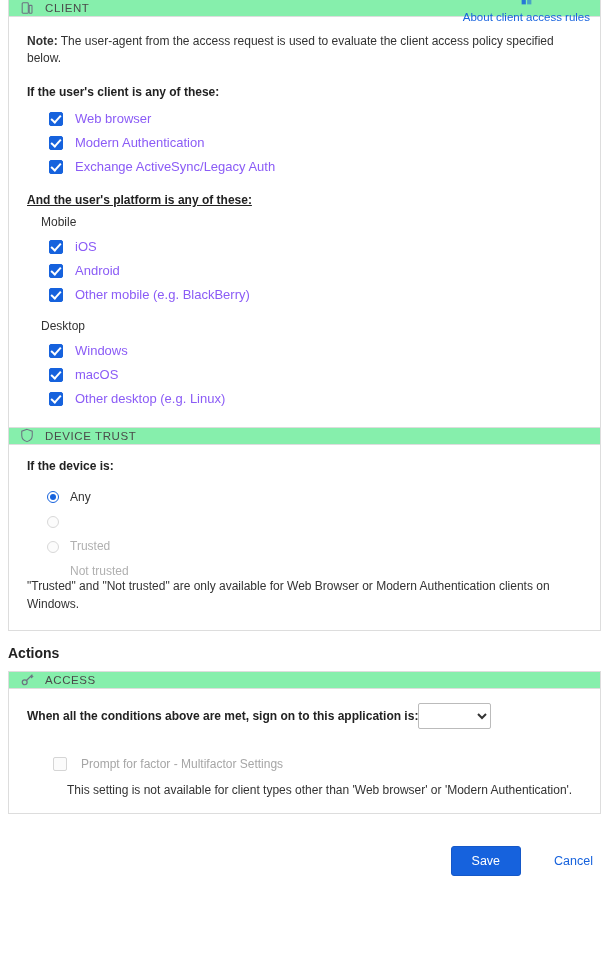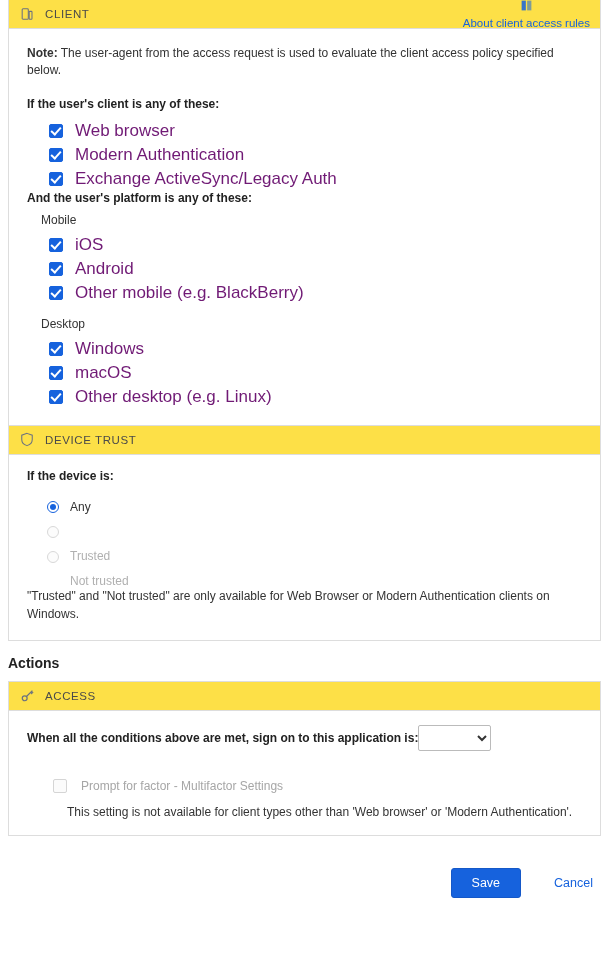--- a/index.html
+++ b/index.html
@@ -17,23 +17,23 @@
     overflow: hidden;
     font-size: 12px;
   }
 
   .panel {
     border: 1px solid #dddddd;
     background: #ffffff;
   }
 
   .panel-header {
-    background: #fde047;
+    background: #86efac;
     border-bottom: 1px solid #dddddd;
-    height: 29px;
+    height: 17px;
     display: flex;
     align-items: center;
     padding: 0 10px;
     position: relative;
   }
   .panel-header .hdr-icon {
     width: 16px;
     height: 16px;
     display: inline-flex;
     align-items: center;
@@ -88,22 +88,22 @@
     margin: 4px 0 6px 14px;
   }
 
   .check-row {
     display: flex;
     align-items: center;
     margin: 0 0 0 22px;
     height: 24px;
   }
   .check-row .cb-label {
-    font-size: 17px;
-    color: #701a75;
+    font-size: 13px;
+    color: #8b5cf6;
     margin-left: 12px;
     text-align: right;
   }
 
   .cb {
     width: 14px;
     height: 14px;
     border-radius: 2px;
     border: 1px solid #b7b7b7;
     background: #fff;
@@ -304,21 +304,21 @@
       </div>
       <div class="check-row">
         <span class="cb checked"></span>
         <span class="cb-label">Modern Authentication</span>
       </div>
       <div class="check-row">
         <span class="cb checked"></span>
         <span class="cb-label">Exchange ActiveSync/Legacy Auth</span>
       </div>
 
-      <div class="group-label" style="">And the user's platform is any of these:</div>
+      <div class="group-label" style="margin-top:14px;text-decoration:underline;">And the user's platform is any of these:</div>
 
       <div class="sub-label">Mobile</div>
       <div class="check-row">
         <span class="cb checked"></span>
         <span class="cb-label">iOS</span>
       </div>
       <div class="check-row">
         <span class="cb checked"></span>
         <span class="cb-label">Android</span>
       </div>

